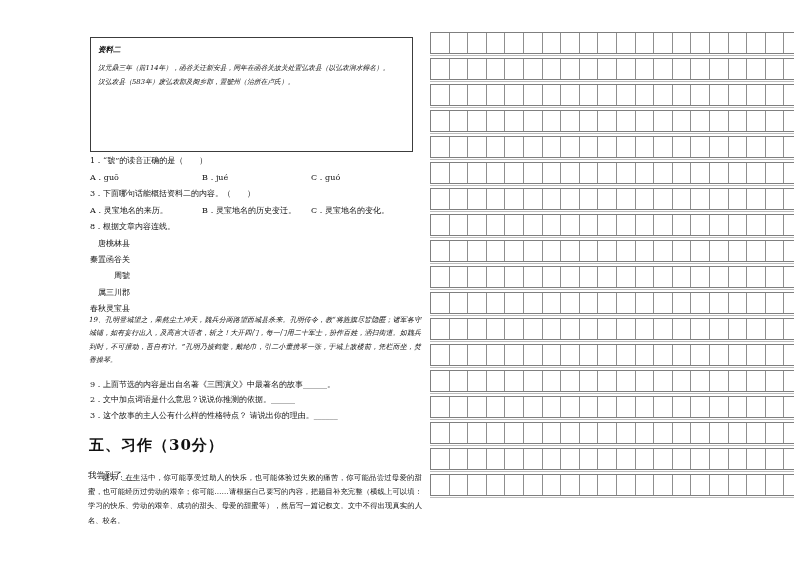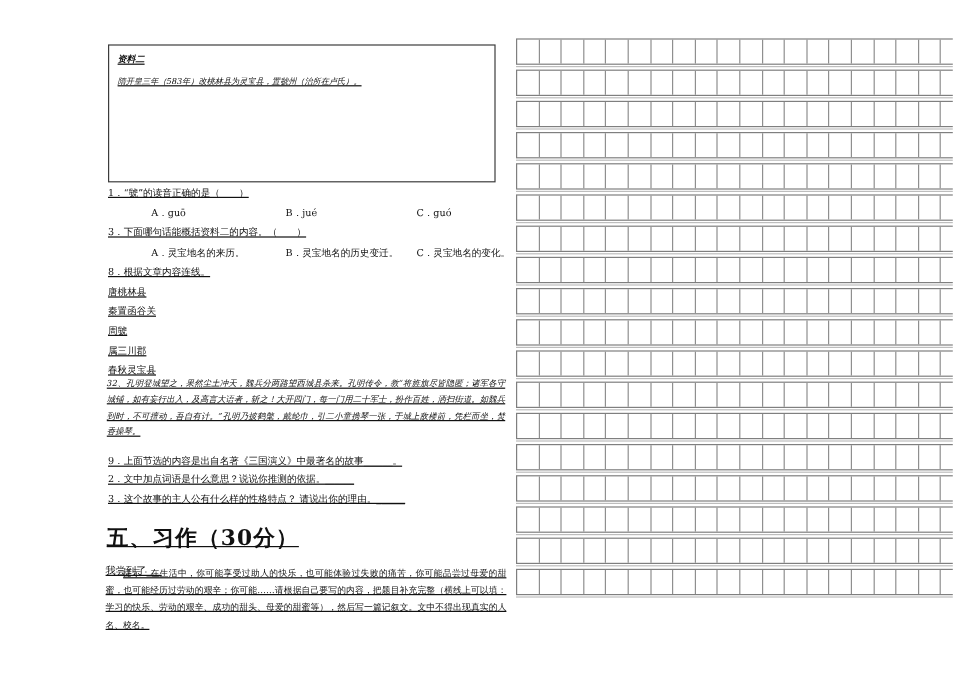--- a/index.html
+++ b/index.html
@@ -1,44 +1,44 @@
 <!DOCTYPE html>
 <html><head>
 <meta charset="utf-8">
 <style>
   html,body{margin:0;padding:0;}
   body{
     width:794px;height:562px;position:relative;overflow:hidden;
     background:#ffffff;color:#111;
     font-family:"DejaVu Serif","Liberation Serif",serif;
   }
-  .abs{position:absolute;text-decoration:underline;}
+  .abs{position:absolute;}
   
   .material-box{
     left:90px;top:37px;width:323px;height:115px;
     border:1px solid #3c3c3c;box-sizing:border-box;
     padding:5px 7px 0 7px;
     font-style:italic;
   }
   .material-box .mlabel{font-size:7.5px;margin:0 0 4px 0;font-weight:bold;}
   .material-box p{margin:0;font-size:6.8px;line-height:14.1px;text-align:justify;}
   
   .qtext{font-size:8px;line-height:10px;white-space:nowrap;}
   .optrow{height:10px;}
-  .optrow .opt{position:absolute;top:0;font-size:8px;white-space:nowrap;margin-left:36px;}
+  .optrow .opt{position:absolute;top:0;font-size:8px;white-space:nowrap;}
   .opt.o0{left:0;}
   .opt.o1{left:112px;}
   .opt.o2{left:221px;}
-  .match-list div{font-size:8px;line-height:16.2px;white-space:nowrap;}
+  .match-list div{font-size:8px;line-height:16.2px;white-space:nowrap;text-align:right;}
   .passage{
     left:89px;top:314px;width:332px;
     font-size:7px;line-height:13.4px;text-align:justify;font-style:italic;
   }
   .subq-list div{font-size:8px;line-height:15.3px;white-space:nowrap;}
-  .comp-heading{font-size:18px;font-weight:bold;letter-spacing:1px;white-space:nowrap;}
+  .comp-heading{font-size:15px;font-weight:bold;letter-spacing:1px;white-space:nowrap;}
   .comp-title{font-size:8.5px;white-space:nowrap;}
   .comp-hint{
     left:88px;top:471px;width:334px;
     font-size:7.3px;line-height:14.2px;text-align:justify;text-indent:2em;
   }
   
   .answer-grid{left:430px;top:32px;width:372px;}
   .grid-row{
     display:flex;height:22px;box-sizing:border-box;
     border:1px solid #7f7f7f;margin-bottom:4px;position:relative;
@@ -52,21 +52,22 @@
     width:18.6px;box-sizing:border-box;flex:0 0 18.6px;
     border-right:1px solid #8f8f8f;
   }
   .gcell:last-child{border-right:none;}
 </style>
 </head>
 <body>
 
 <div class="abs material-box">
   <p class="mlabel">资料二</p>
-  <p>隋开皇三年（583年）改桃林县为灵宝县，置虢州（治所在卢氏）。</p>
+  <p>汉元鼎三年（前114年），函谷关迁新安县，同年在函谷关故关处置弘农县（以弘农涧水得名）。</p>
+  <p>汉弘农县（583年）废弘农郡及阌乡郡，置虢州（治所在卢氏）。</p>
 </div>
 
 <div class="abs qtext" style="left:90px;top:156px;">1．“虢”的读音正确的是（　　）</div>
 <div class="abs optrow" style="left:90px;top:172px;width:330px;">
   <span class="opt o0">A．guō</span>
   <span class="opt o1">B．jué</span>
   <span class="opt o2">C．guó</span>
 </div>
 
 <div class="abs qtext" style="left:90px;top:189px;">3．下面哪句话能概括资料二的内容。（　　）</div>
@@ -78,21 +79,21 @@
 
 <div class="abs qtext" style="left:90px;top:222px;">8．根据文章内容连线。</div>
 <div class="abs match-list" style="left:90px;top:236px;">
   <div>唐桃林县</div>
   <div>秦置函谷关</div>
   <div>周虢</div>
   <div>属三川郡</div>
   <div>春秋灵宝县</div>
 </div>
 
-<div class="abs passage">32、孔明登城望之，果然尘土冲天，魏兵分两路望西城县杀来。孔明传令，教“将旌旗尽皆隐匿；诸军各守城铺，如有妄行出入，及高言大语者，斩之！大开四门，每一门用二十军士，扮作百姓，洒扫街道。如魏兵到时，不可擅动，吾自有计。”孔明乃披鹤氅，戴纶巾，引二小童携琴一张，于城上敌楼前，凭栏而坐，焚香操琴。</div>
+<div class="abs passage">19、孔明登城望之，果然尘土冲天，魏兵分两路望西城县杀来。孔明传令，教“将旌旗尽皆隐匿；诸军各守城铺，如有妄行出入，及高言大语者，斩之！大开四门，每一门用二十军士，扮作百姓，洒扫街道。如魏兵到时，不可擅动，吾自有计。”孔明乃披鹤氅，戴纶巾，引二小童携琴一张，于城上敌楼前，凭栏而坐，焚香操琴。</div>
 
 <div class="abs subq-list" style="left:90px;top:377px;">
   <div>9．上面节选的内容是出自名著《三国演义》中最著名的故事______。</div>
   <div>2．文中加点词语是什么意思？说说你推测的依据。______</div>
   <div>3．这个故事的主人公有什么样的性格特点？ 请说出你的理由。______</div>
 </div>
 
 <div class="abs comp-heading" style="left:89px;top:436px;">五、习作（30分）</div>
 <div class="abs comp-title" style="left:88px;top:470px;text-align:center;">我尝到了___</div>
 <div class="abs comp-hint">提示：在生活中，你可能享受过助人的快乐，也可能体验过失败的痛苦，你可能品尝过母爱的甜蜜，也可能经历过劳动的艰辛；你可能……请根据自己要写的内容，把题目补充完整（横线上可以填：学习的快乐、劳动的艰辛、成功的甜头、母爱的甜蜜等），然后写一篇记叙文。文中不得出现真实的人名、校名。</div>

